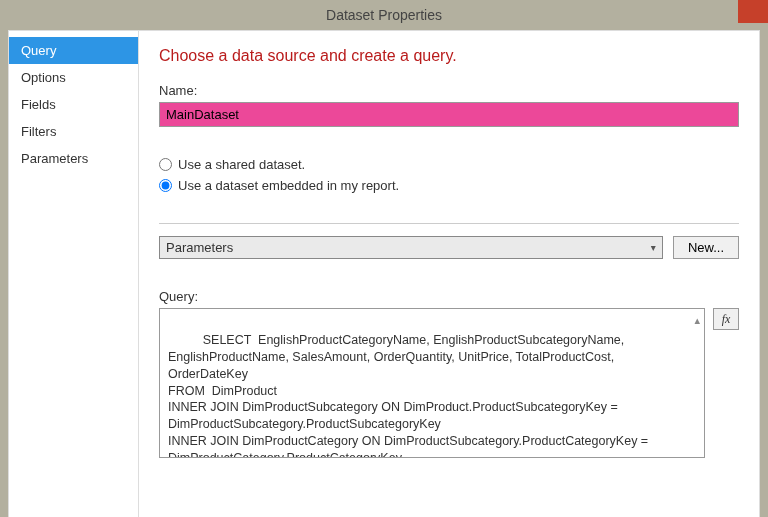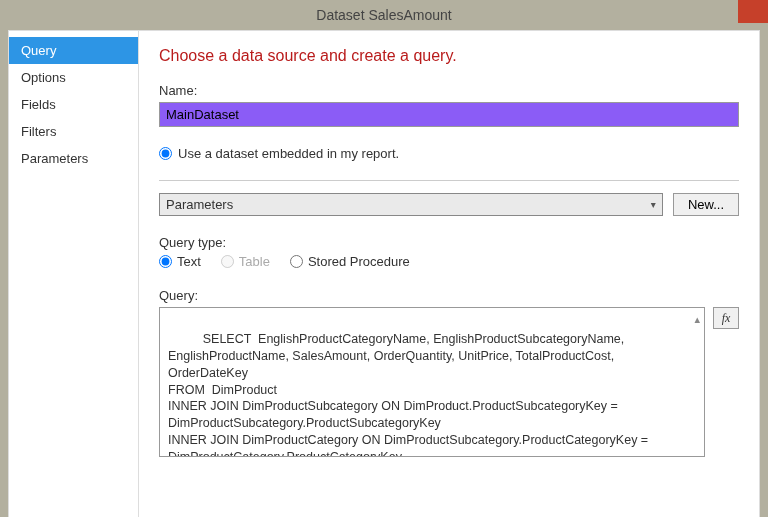--- a/index.html
+++ b/index.html
@@ -67,23 +67,23 @@
     color: #333;
     margin-bottom: 4px;
     display: block;
   }
   .text-input {
     width: 100%;
     border: 1px solid #999;
     padding: 4px 6px;
     font-size: 13px;
     font-family: inherit;
-    background: #8b5cf6;
-  }
-  .field-block { margin-bottom: 19px; }
+    background: #ec4899;
+  }
+  .field-block { margin-bottom: 30px; }
   .radio-row {
     display: flex;
     align-items: center;
     gap: 6px;
     margin-bottom: 6px;
     font-size: 13px;
   }
   .radio-row input[type=radio] { margin: 0; }
   .divider {
     border: none;
@@ -155,21 +155,21 @@
     display: flex;
     align-items: center;
     justify-content: center;
     text-align: center;
   }
 </style>
 </head>
 <body>
 
 <div class="titlebar">
-  <span>Dataset SalesAmount</span>
+  <span>Dataset Properties</span>
   <div class="close-btn"></div>
 </div>
 
 <div class="dialog-body">
 
   <div class="sidebar">
     <div class="sidebar-item active">
       <span>Query</span>
     </div>
     <div class="sidebar-item">
@@ -188,55 +188,42 @@
 
   <div class="main">
     <div class="heading">Choose a data source and create a query.</div>
 
     <div class="field-block">
       <label class="label">Name:</label>
       <input class="text-input" type="text" value="MainDataset" style="">
     </div>
 
     <div class="field-block">
+      <div class="radio-row">
+        <input type="radio" name="dsmode" style="">
+        <span>Use a shared dataset.</span>
+      </div>
       <div class="radio-row">
         <input type="radio" name="dsmode" checked="" style="">
         <span>Use a dataset embedded in my report.</span>
       </div>
     </div>
 
     <hr class="divider">
 
     <div class="field-block">
       <div class="ds-row">
         <div class="select">
           <span>Parameters</span>
           <span class="chev">▾</span>
         </div>
         <button class="btn">New...</button>
       </div>
     </div>
 
-    <div class="field-block">
-      <label class="label">Query type:</label>
-      <div class="qtype-row">
-        <label>
-          <input type="radio" name="qtype" checked="" style="">
-          <span>Text</span>
-        </label>
-        <label class="disabled">
-          <input type="radio" name="qtype" disabled="" style="">
-          <span>Table</span>
-        </label>
-        <label>
-          <input type="radio" name="qtype" style="">
-          <span>Stored Procedure</span>
-        </label>
-      </div>
-    </div>
 
     <div class="field-block" style="margin-bottom:4px;">
       <label class="label">Query:</label>
       <div class="query-area">
         <div class="textarea">
           <span>SELECT  EnglishProductCategoryName, EnglishProductSubcategoryName, EnglishProductName, SalesAmount, OrderQuantity, UnitPrice, TotalProductCost, OrderDateKey
 FROM  DimProduct
 INNER JOIN DimProductSubcategory ON DimProduct.ProductSubcategoryKey = DimProductSubcategory.ProductSubcategoryKey
 INNER JOIN DimProductCategory ON DimProductSubcategory.ProductCategoryKey = DimProductCategory.ProductCategoryKey
 INNER JOIN  FactInternetSales ON DimProduct.ProductKey = FactInternetSales.ProductKey

